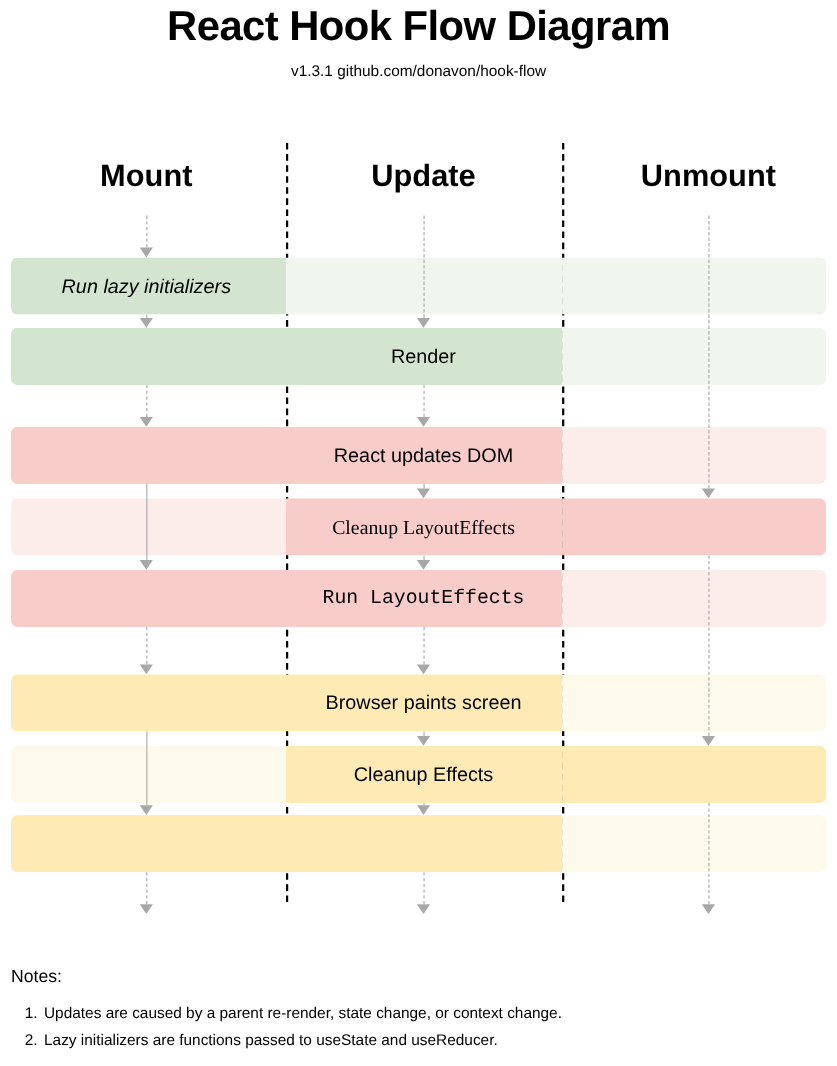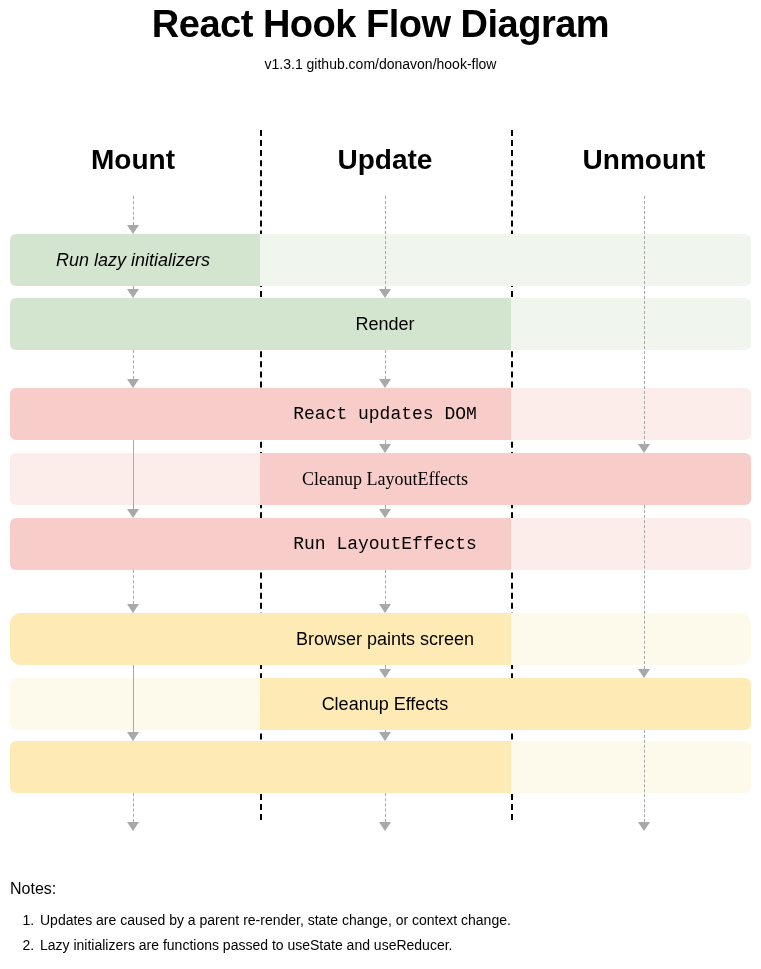--- a/index.html
+++ b/index.html
@@ -155,35 +155,35 @@
       <div class="row" style="top: 168px;">
         <div class="seg" style="left: 0px; width: 250px; background: rgb(212, 229, 207);"></div>
         <div class="seg" style="left: 250px; width: 251px; background: rgb(212, 229, 207);"></div>
         <div class="seg" style="left: 501px; width: 240px; background: rgb(240, 246, 238);"></div>
         <div class="label" style="left: 375px;">Render</div>
       </div>
       <div class="row" style="top: 258px;">
         <div class="seg" style="left: 0px; width: 250px; background: rgb(247, 204, 201);"></div>
         <div class="seg" style="left: 250px; width: 251px; background: rgb(247, 204, 201);"></div>
         <div class="seg" style="left: 501px; width: 240px; background: rgb(252, 237, 235);"></div>
-        <div class="label" style="left: 375px; font-family: Liberation Mono, monospace;">React updates DOM</div>
+        <div class="label" style="left: 375px;">React updates DOM</div>
       </div>
       <div class="row" style="top: 323px; font-family: Liberation Serif, serif;">
         <div class="seg" style="left: 0px; width: 250px; background: rgb(252, 237, 235);"></div>
         <div class="seg" style="left: 250px; width: 251px; background: rgb(247, 204, 201);"></div>
         <div class="seg" style="left: 501px; width: 240px; background: rgb(247, 204, 201);"></div>
         <div class="label" style="left: 375px;">Cleanup LayoutEffects</div>
       </div>
       <div class="row" style="top: 388px; font-family: Liberation Mono, monospace;">
         <div class="seg" style="left: 0px; width: 250px; background: rgb(247, 204, 201);"></div>
         <div class="seg" style="left: 250px; width: 251px; background: rgb(247, 204, 201);"></div>
         <div class="seg" style="left: 501px; width: 240px; background: rgb(252, 237, 235);"></div>
         <div class="label" style="left: 375px;">Run LayoutEffects</div>
       </div>
-      <div class="row" style="top: 483px; border-radius: 11px;">
+      <div class="row" style="top: 483px;">
         <div class="seg" style="left: 0px; width: 250px; background: rgb(253, 234, 180);"></div>
         <div class="seg" style="left: 250px; width: 251px; background: rgb(253, 234, 180);"></div>
         <div class="seg" style="left: 501px; width: 240px; background: rgb(254, 250, 235);"></div>
         <div class="label" style="left: 375px;">Browser paints screen</div>
       </div>
       <div class="row" style="top: 548px;">
         <div class="seg" style="left: 0px; width: 250px; background: rgb(254, 250, 235);"></div>
         <div class="seg" style="left: 250px; width: 251px; background: rgb(253, 234, 180);"></div>
         <div class="seg" style="left: 501px; width: 240px; background: rgb(253, 234, 180);"></div>
         <div class="label" style="left: 375px;">Cleanup Effects</div>

